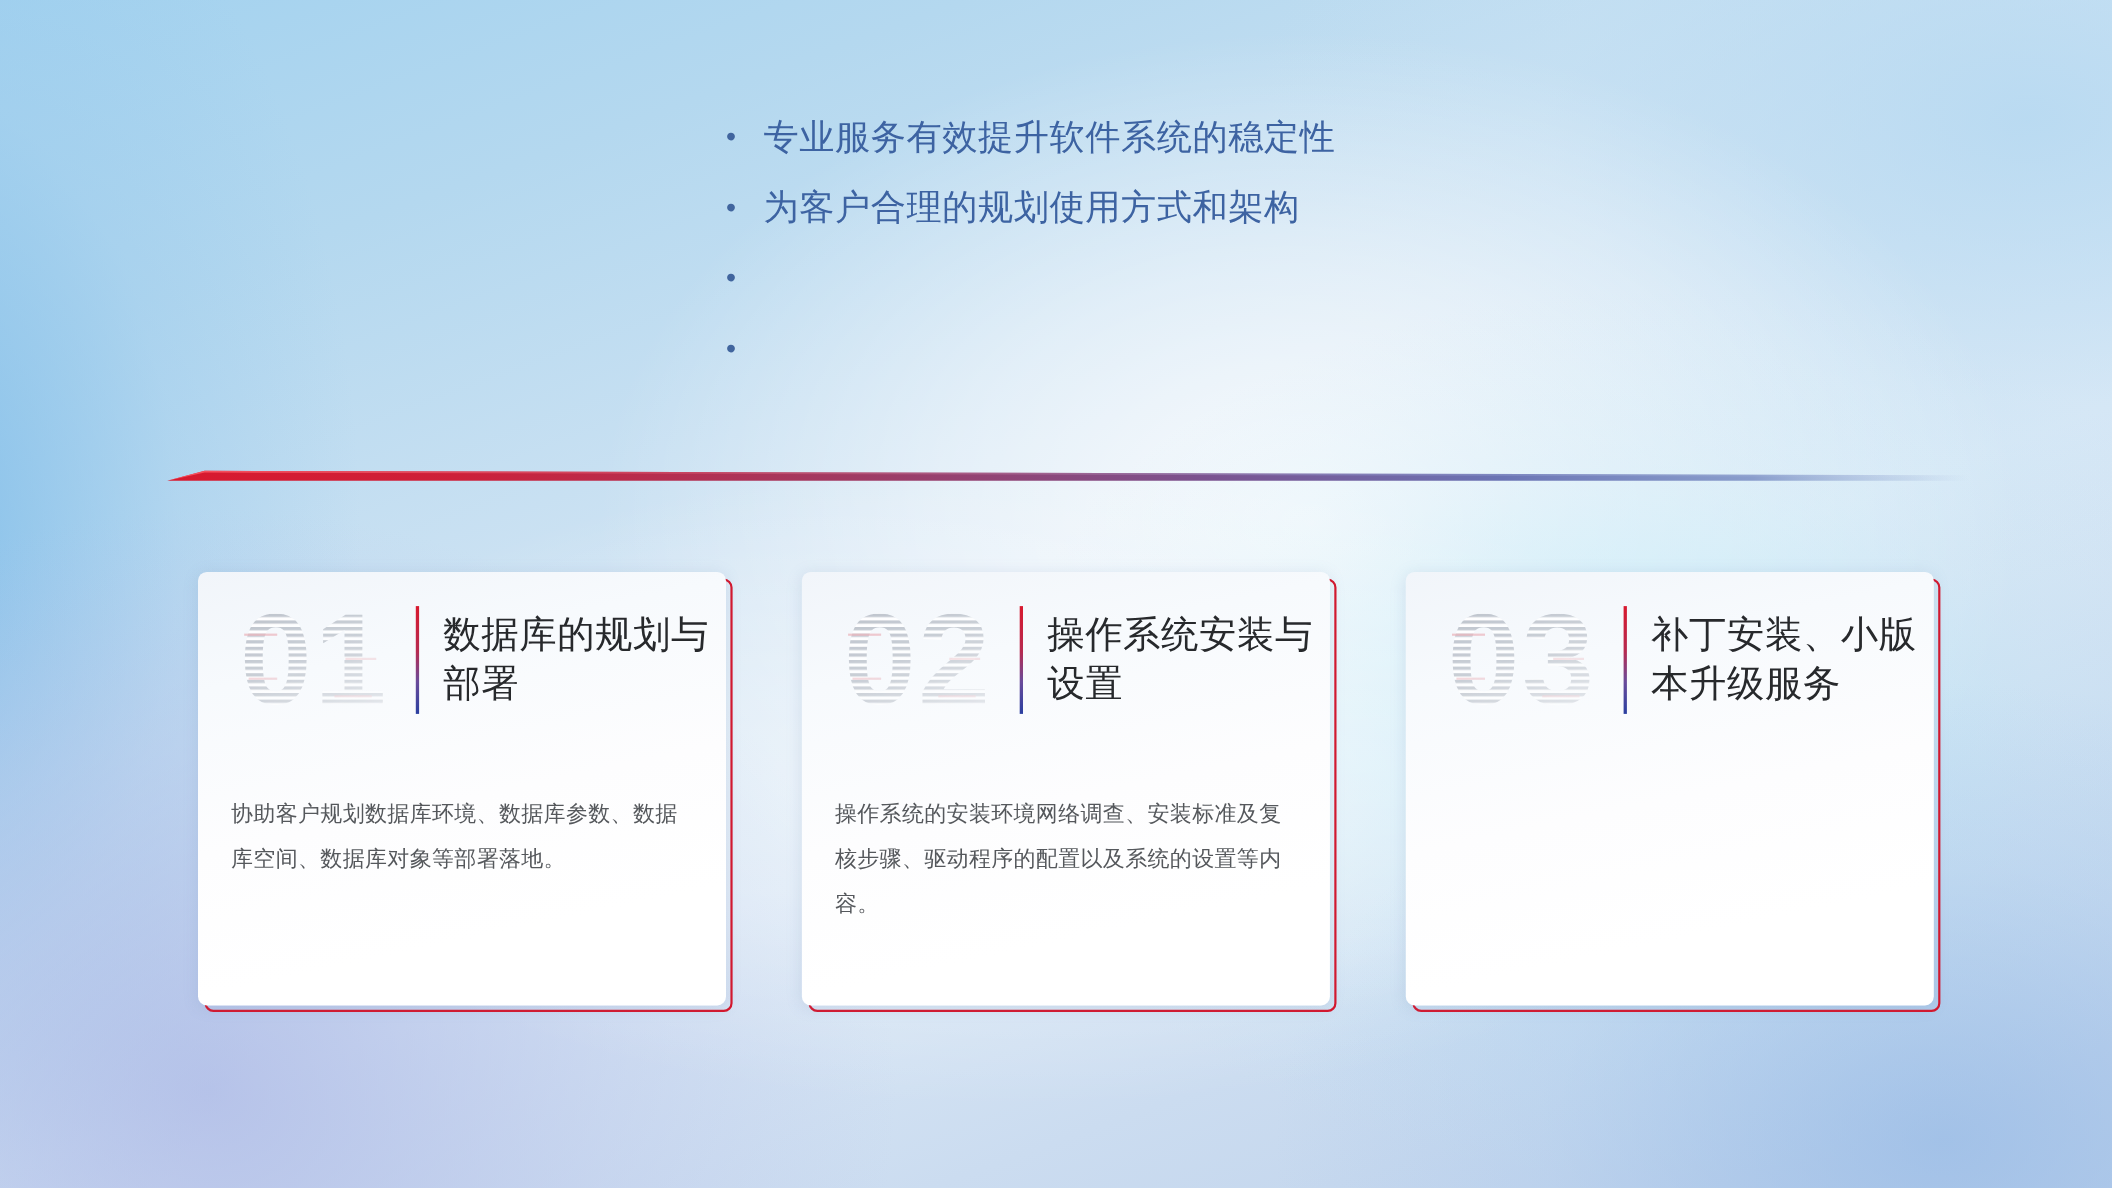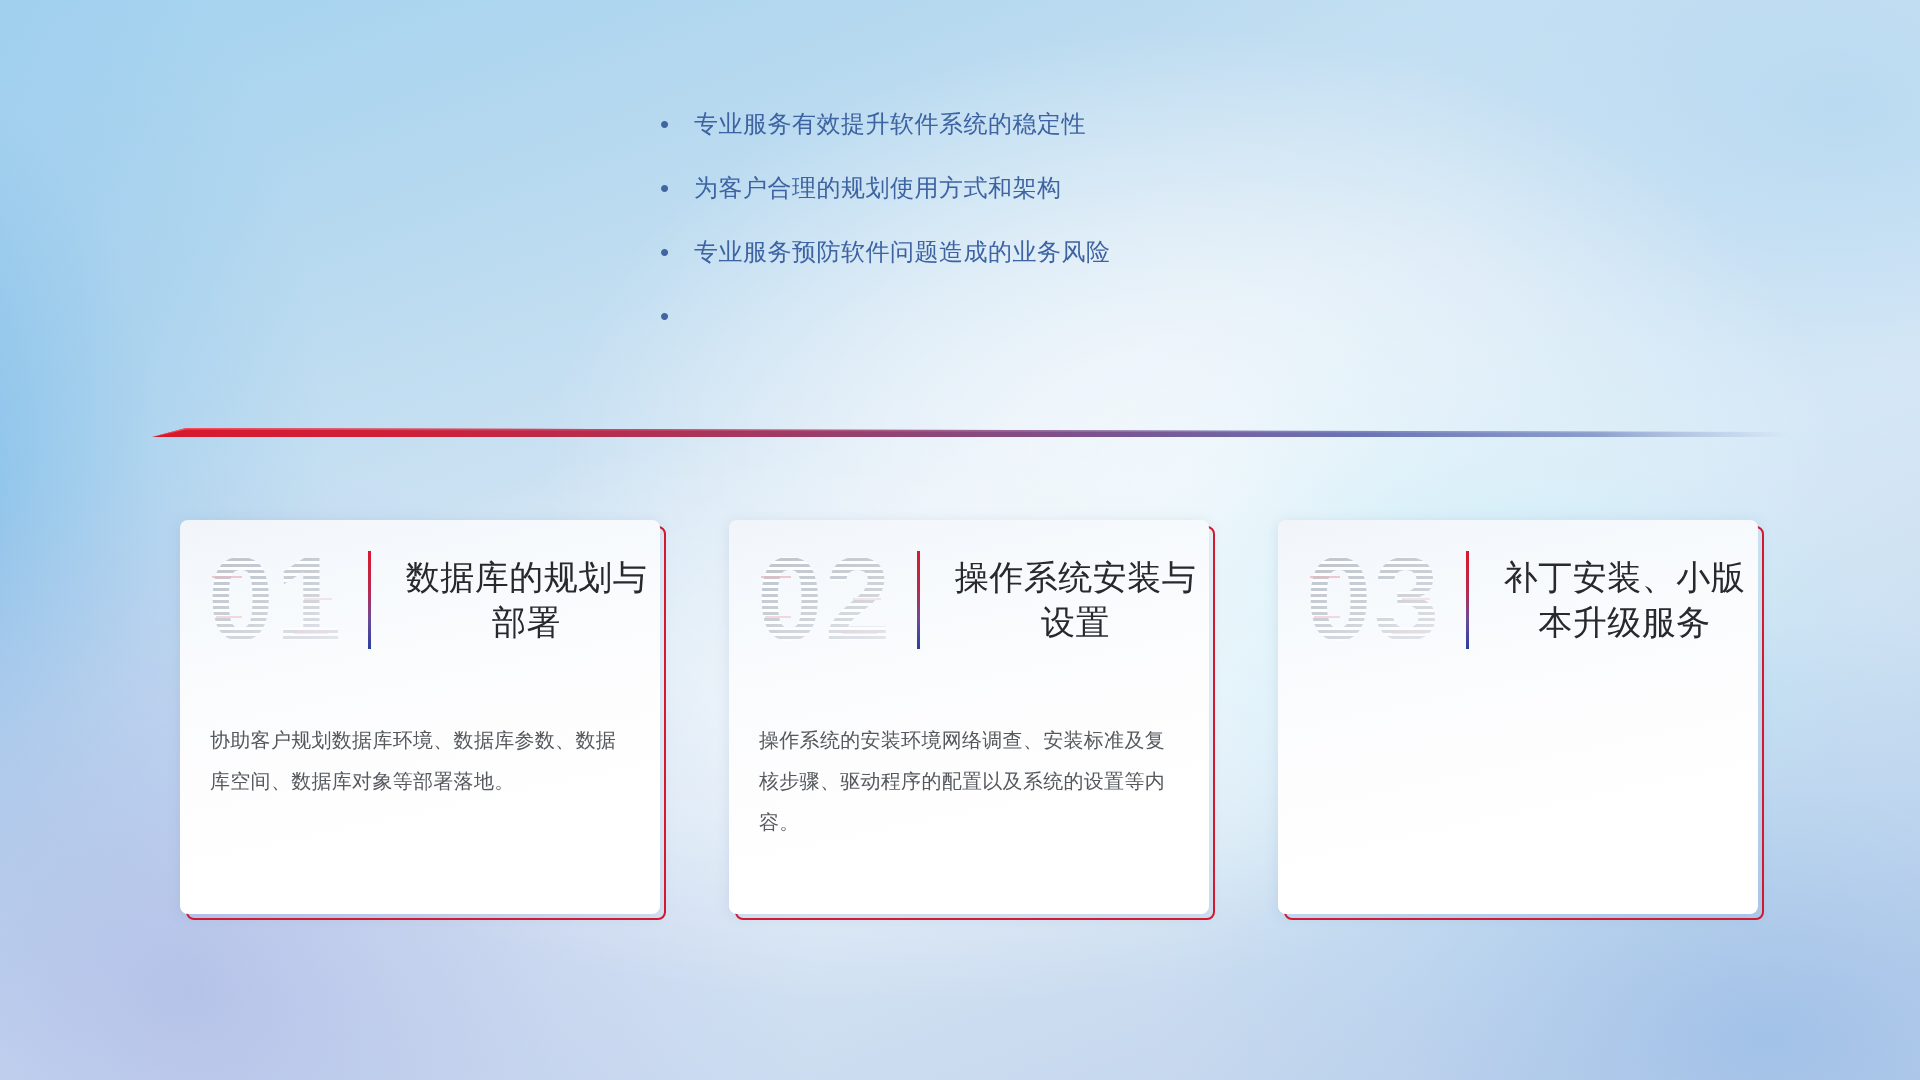--- a/index.html
+++ b/index.html
@@ -45,21 +45,21 @@
   }
   .bullet-row{
     display:flex; align-items:flex-start;
     height:64px; line-height:64px;
   }
   .bullet-dot{
     width:34px; flex:0 0 34px; text-align:left;
     color:#41659e; font-size:26px; line-height:64px;
   }
   .bullet-text{
-    color:#3d63a2; font-size:24px; line-height:64px;
+    color:#3d63a2; font-size:32px; line-height:64px;
     letter-spacing:.5px; white-space:nowrap;
   }
 
   
   #divider{ position:absolute; left:150px; top:418px; width:1640px; height:36px; z-index:3; }
 
   
   #cards{ position:absolute; left:0; top:520px; width:1920px; height:410px; z-index:3; }
   .card{
     position:absolute; top:0; width:486px; height:400px;
@@ -70,21 +70,21 @@
   }
   .card-body{
     position:absolute; left:0; top:0; width:480px; height:394px;
     border-radius:8px;
     background:linear-gradient(168deg,#f1f5fa 0%,#f7fafd 22%,#fdfdfe 52%,#ffffff 78%,#ffffff 100%);
     box-shadow:0 2px 14px rgba(110,140,180,.18);
     overflow:hidden;
   }
   .card-head{
     position:relative; height:160px;
-    display:flex; align-items:center; padding-left:28px;text-align:center;
+    display:flex; align-items:center; padding-left:38px;
   }
   .num{
     position:relative; width:160px; flex:0 0 160px; height:120px;
   }
   .num svg{ display:block; }
   .vbar{
     width:3px; flex:0 0 3px; height:98px; margin-right:22px;
     background:linear-gradient(180deg,#d8192e 0%,#b62a50 42%,#6a4b9a 70%,#2a3fa0 100%);
   }
   .card-title{
@@ -114,21 +114,20 @@
   <div class="bullet-row">
     <span class="bullet-dot">•</span>
     <span class="bullet-text">专业服务有效提升软件系统的稳定性</span>
   </div>
   <div class="bullet-row">
     <span class="bullet-dot">•</span>
     <span class="bullet-text">为客户合理的规划使用方式和架构</span>
   </div>
   <div class="bullet-row">
     <span class="bullet-dot">•</span>
-    <span class="bullet-text">专业服务预防软件问题造成的业务风险</span>
   </div>
   <div class="bullet-row">
     <span class="bullet-dot">•</span>
   </div>
 </div>
 
 <div id="divider">
   <svg width="1640" height="36" viewBox="0 0 1640 36">
     <defs>
       <linearGradient id="wedgeGrad" x1="0" y1="0" x2="1" y2="0">

